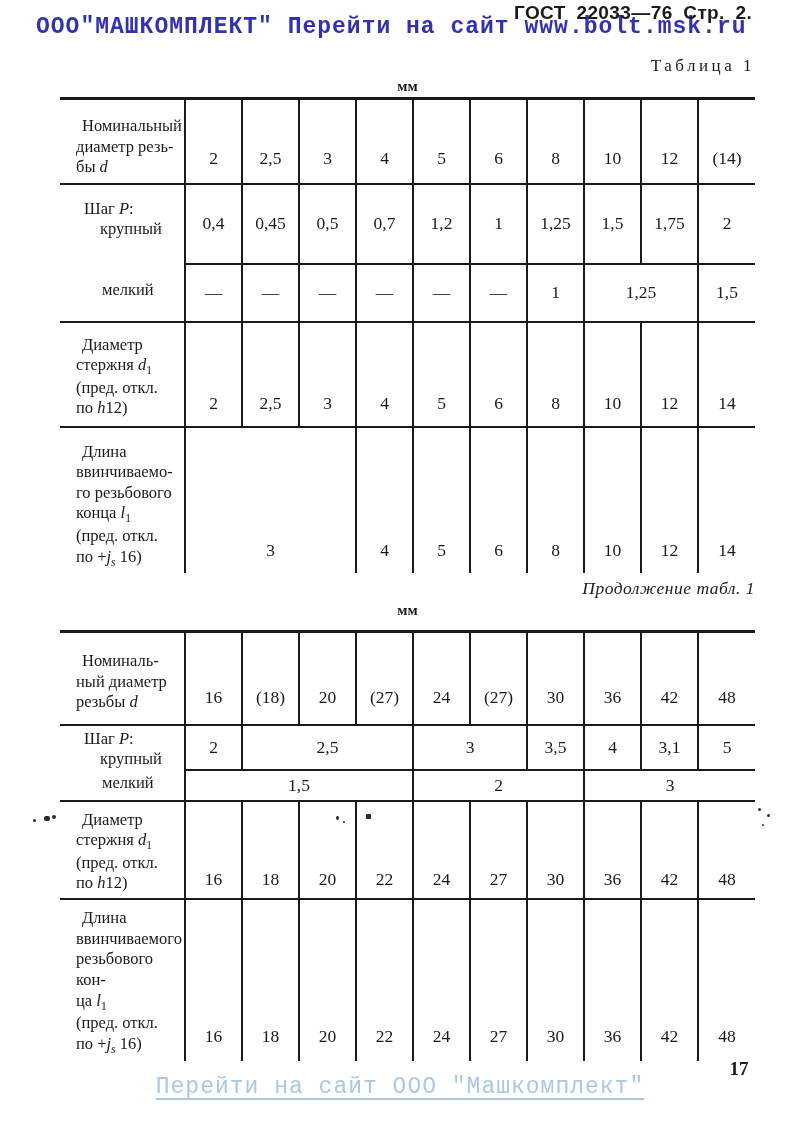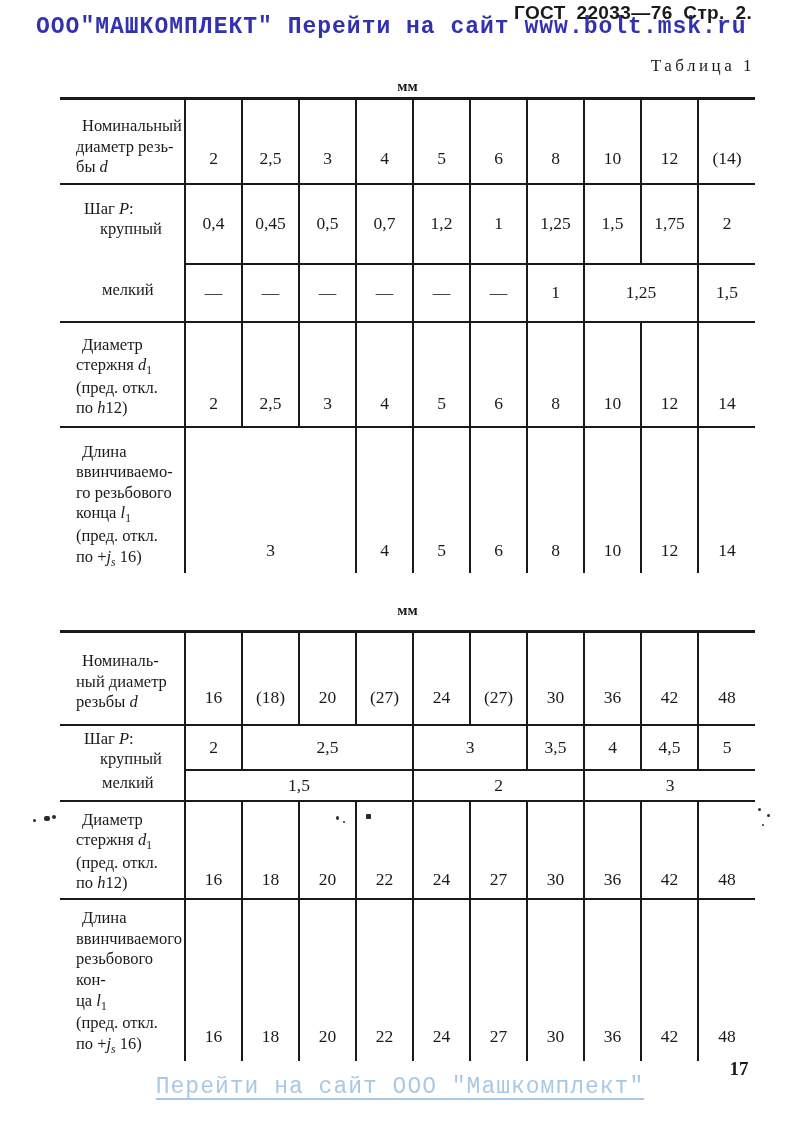--- a/index.html
+++ b/index.html
@@ -152,20 +152,21 @@
       <td class="v">5</td>
       <td class="v">6</td>
       <td class="v">8</td>
       <td class="v">10</td>
       <td class="v">12</td>
       <td class="v">14</td>
     </tr>
   </tbody>
     </table>
 
+  <div class="abs cont">Продолжение табл. 1</div>
   <div class="abs units units2">мм</div>
 
   <table class="t t2">
     <colgroup>
       <col style="width:125px">
         <col style="width:57px">
         <col style="width:57px">
         <col style="width:57px">
         <col style="width:57px">
         <col style="width:57px">
@@ -195,21 +196,21 @@
               <div>Шаг <i>P</i>:</div>
               <div class="ind">крупный</div>
             </div>
         <div class="p-bot">мелкий</div>
       </td>
       <td class="v">2</td>
       <td class="v" colspan="3">2,5</td>
       <td class="v" colspan="2">3</td>
       <td class="v">3,5</td>
       <td class="v">4</td>
-      <td class="v">4,5</td>
+      <td class="v">3,1</td>
       <td class="v">5</td>
     </tr>
     <tr class="r3 hl">
       <td class="v" colspan="4">1,5</td>
       <td class="v" colspan="3">2</td>
       <td class="v" colspan="3">3</td>
     </tr>
     <tr class="r4 hl vb">
       <td class="lbl">Диаметр<br>стержня <i>d</i><sub>1</sub><br>(пред. откл.<br>по <i>h</i>12)</td>
       <td class="v">16</td>

